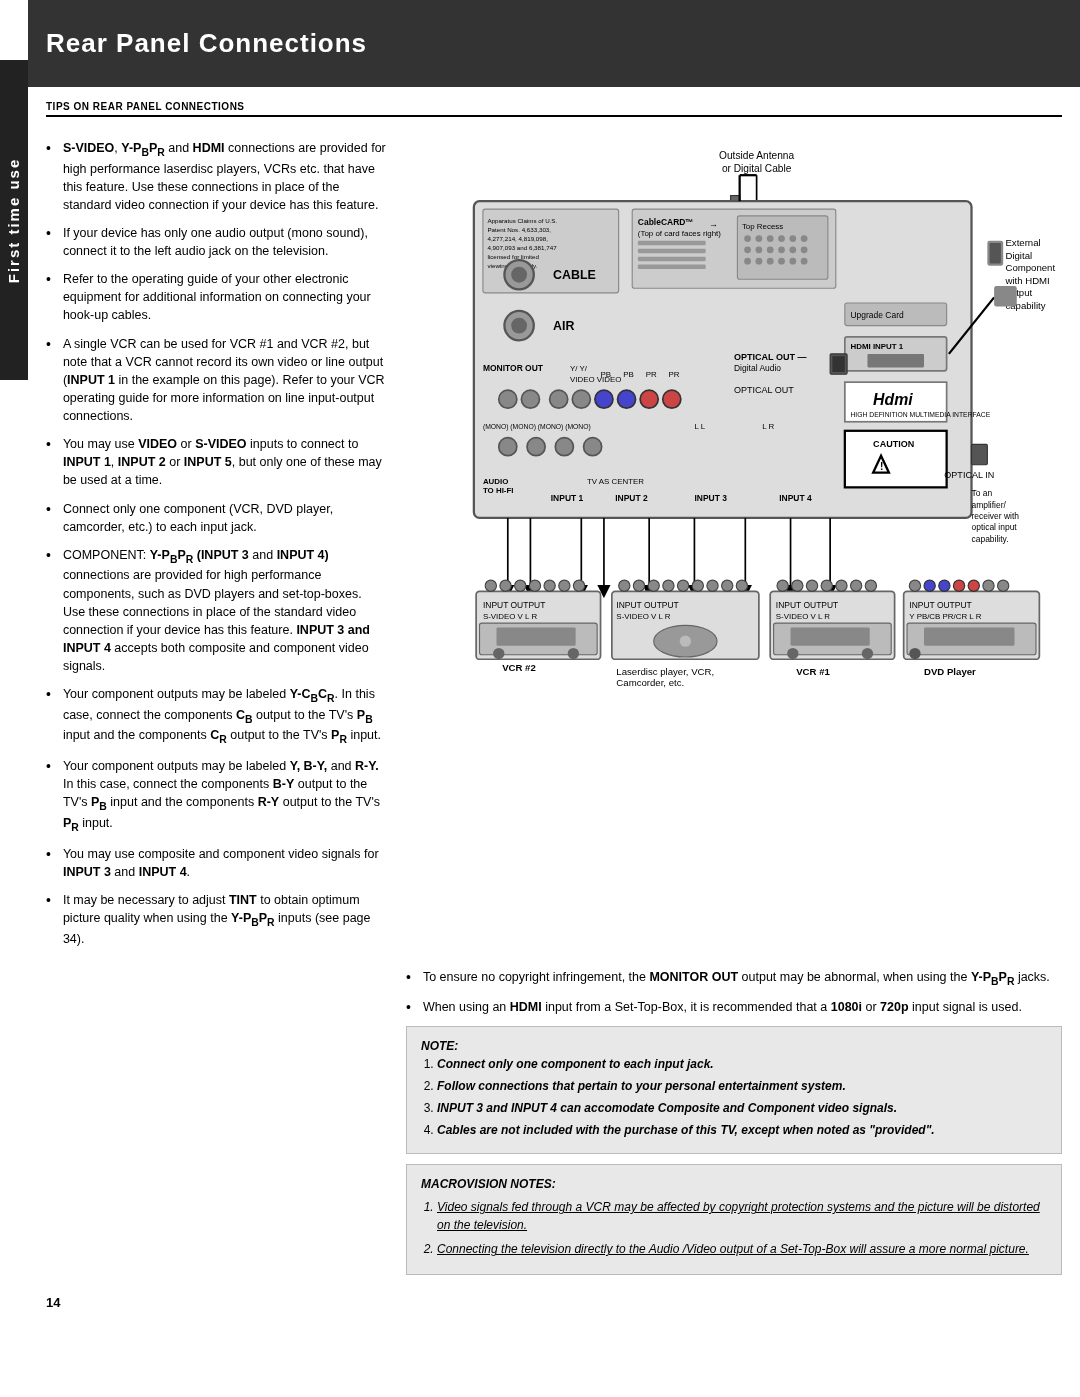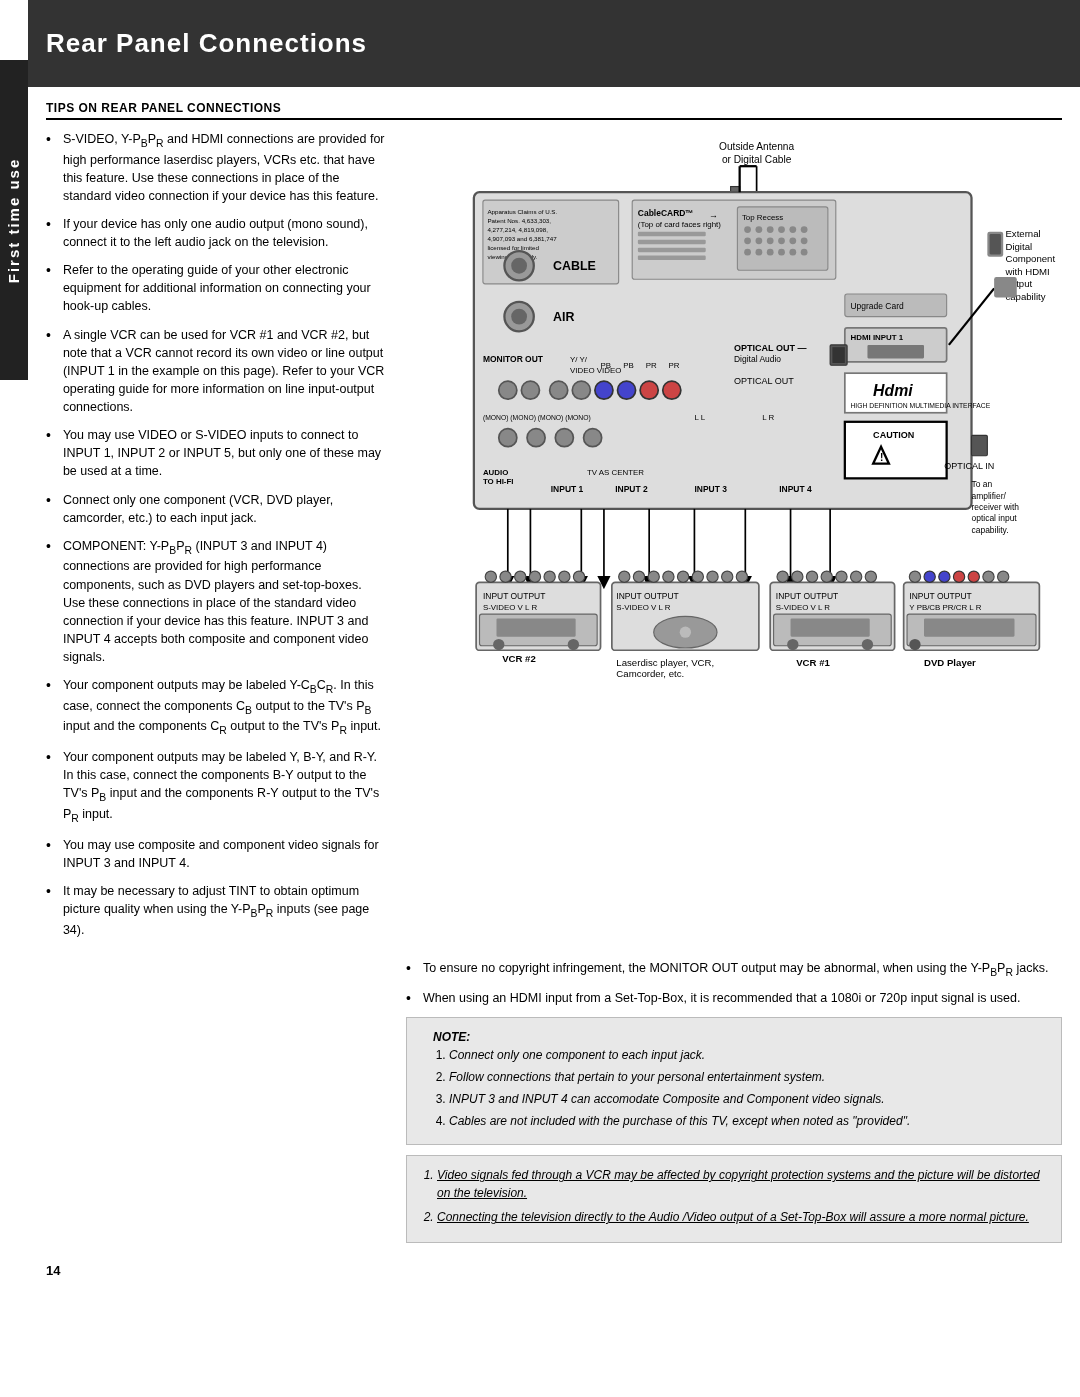--- a/index.html
+++ b/index.html
@@ -49,25 +49,25 @@
     }
     .page-header h1 {
       color: #fff;
       font-size: 26px;
       font-weight: bold;
       letter-spacing: 1px;
     }
 
     
     .section-title {
-      font-size: 12px;
+      font-size: 10px;
       font-weight: bold;
       border-bottom: 2px solid #000;
       padding-bottom: 3px;
-      margin: 14px 0 10px 0;
+      margin: 14px 0 22px 0;
       letter-spacing: 0.5px;
     }
 
     
     .two-col {
       display: flex;
       gap: 20px;
       margin-top: 8px;
     }
     .left-col {
@@ -89,28 +89,28 @@
       margin-bottom: 10px;
       font-size: 12.5px;
       line-height: 1.45;
     }
     .bullet-list li::before {
       content: "•";
       flex-shrink: 0;
       font-size: 14px;
       line-height: 1.3;
     }
-    .bold { font-weight: normal; margin-top: 36px; }
+    .bold { font-weight: bold; margin-top: 36px; }
     .italic { font-style: italic; }
 
     
     .note-box {
       background: #e8e8e8;
       border: 1px solid #bbb;
-      padding: 10px 26px;
+      padding: 10px 14px;
       margin-top: 10px;
       font-size: 12px;
       line-height: 1.5;
     }
     .note-box .note-title {
       font-weight: bold;
       font-style: italic;
     }
     .note-box ol {
       margin-left: 16px;
@@ -513,20 +513,21 @@
         <span class="note-title">NOTE: </span>
         <ol>
           <li><span class="italic bold">Connect only one component to each input jack.</span></li>
           <li><span class="italic bold">Follow connections that pertain to your personal entertainment system.</span></li>
           <li><span class="italic bold">INPUT 3 and INPUT 4 can accomodate Composite and Component video signals.</span></li>
           <li><span class="italic bold">Cables are not included with the purchase of this TV, except when noted as "provided".</span></li>
         </ol>
       </div>
 
       <div class="macrovision-box">
+        <div class="mac-title">MACROVISION NOTES:</div>
         <ol>
           <li>Video signals fed through a VCR may be affected by copyright protection systems and the picture will be distorted on the television.</li>
           <li>Connecting the television directly to the Audio /Video output of a Set-Top-Box will assure a more normal picture.</li>
         </ol>
       </div>
 
     </div>
   </div>
 
   <div class="page-num">14</div>

